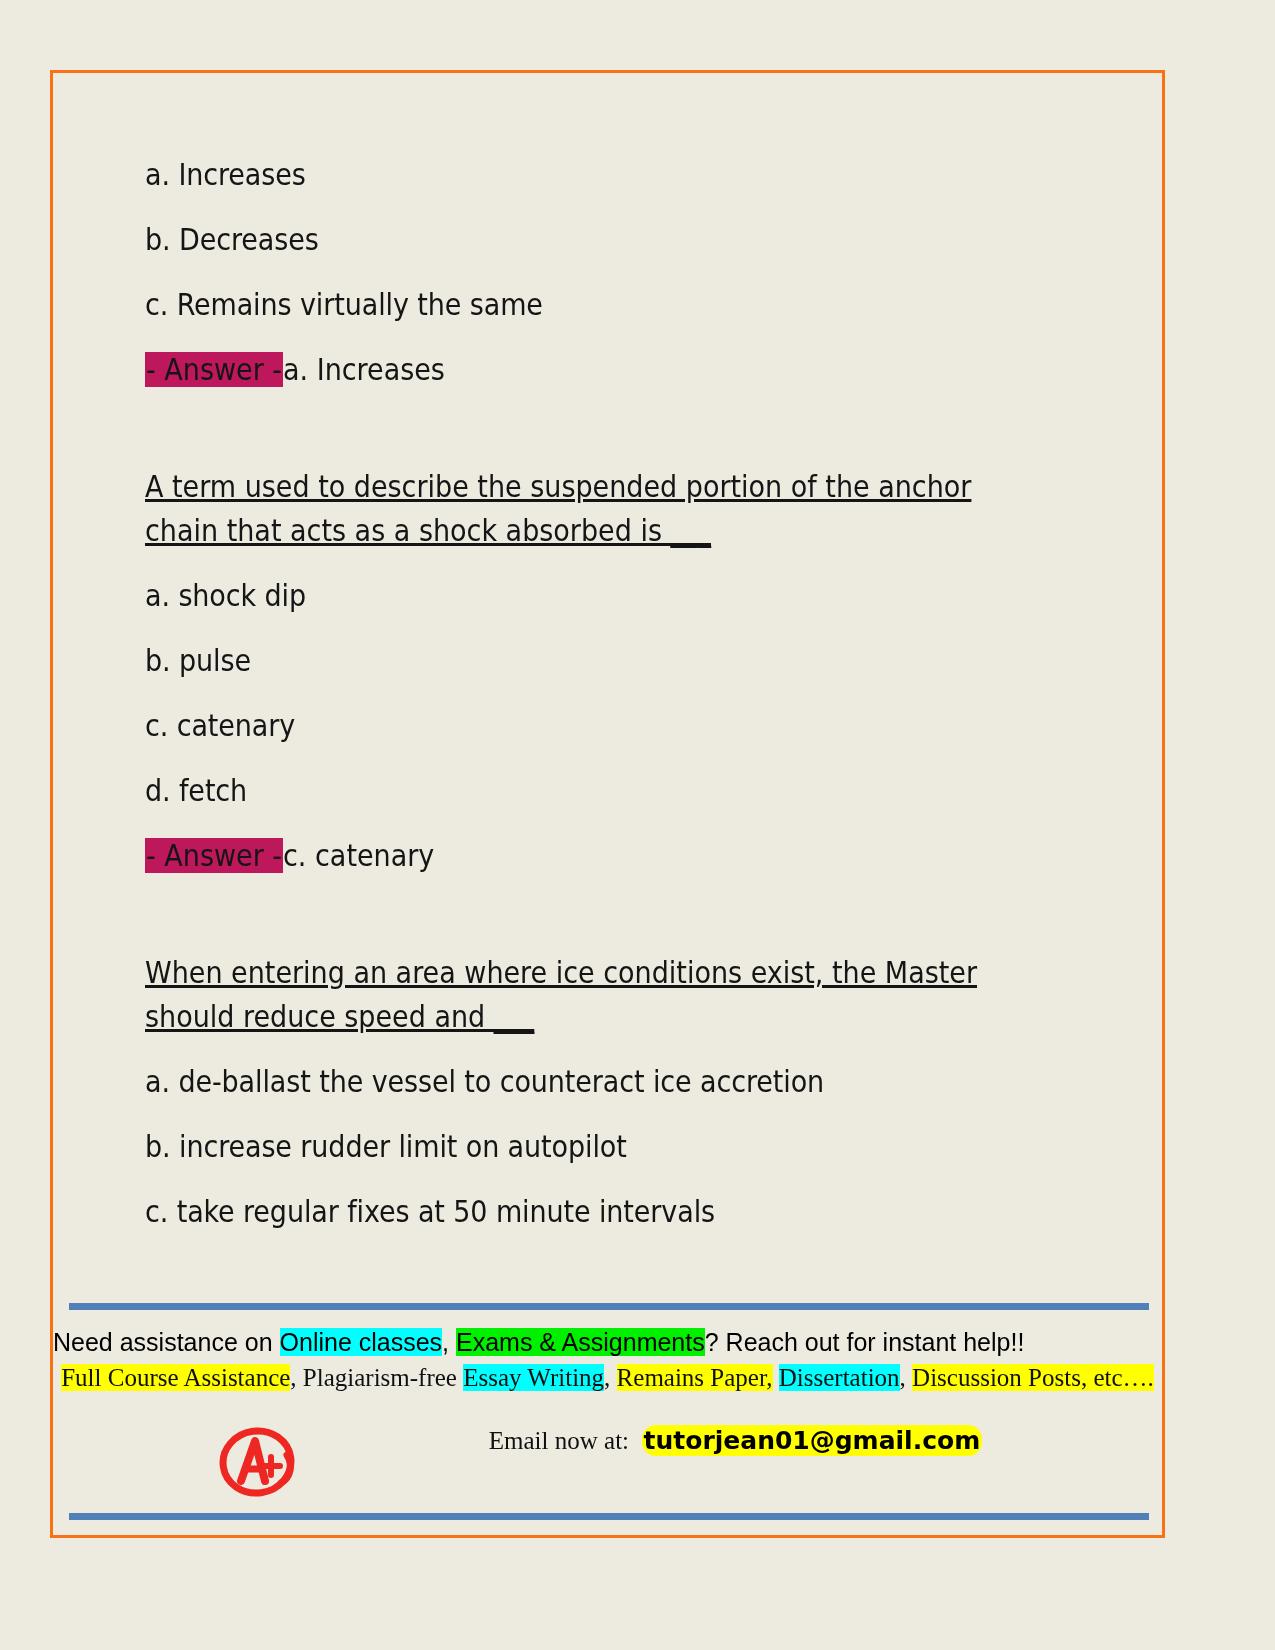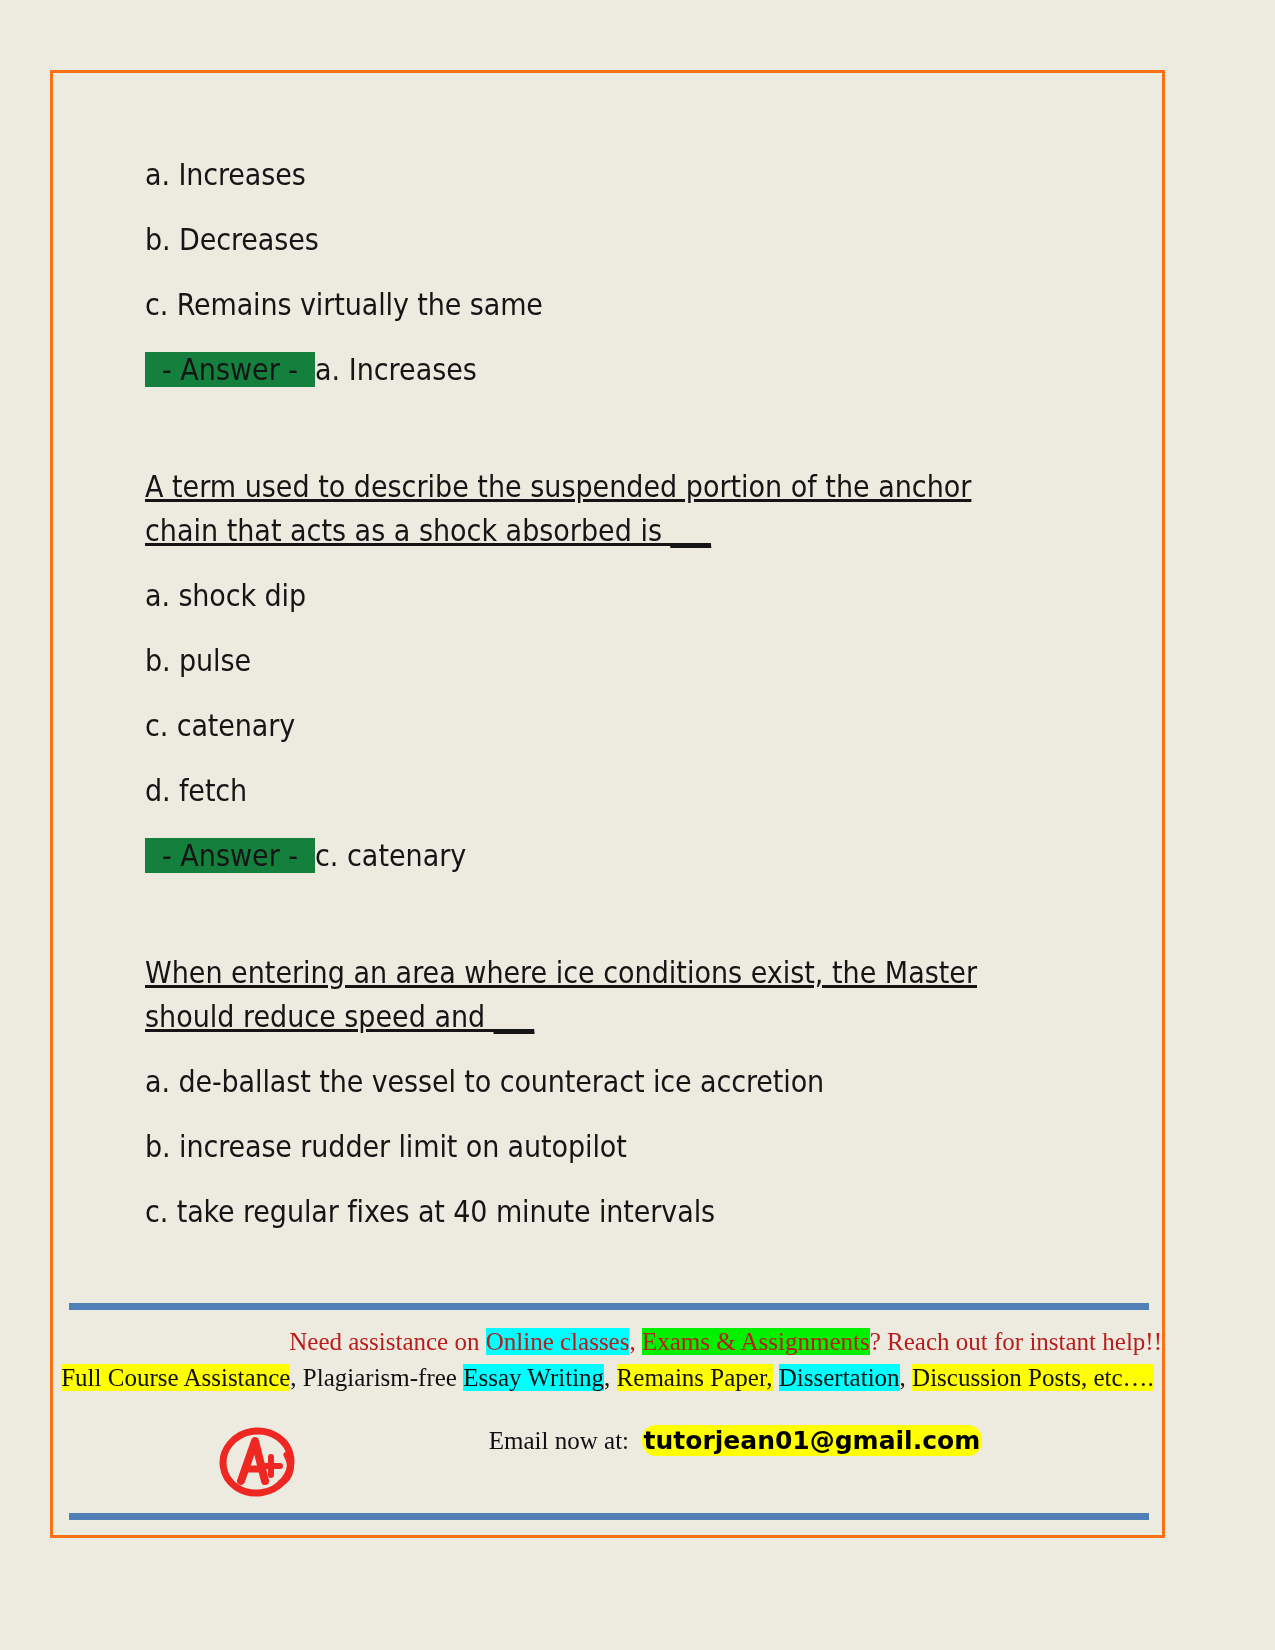--- a/index.html
+++ b/index.html
@@ -43,22 +43,22 @@
     font-size: 30px;
     line-height: 44px;
     color: #151515;
     margin: 0 0 21px 0;
     font-family: "DejaVu Sans Condensed", "Liberation Sans", sans-serif;
     max-width: 880px;
     text-decoration: underline;
   }
   .spacer-block { height: 52px; }
   .hl-yellow {
-    background: #15803d;
-    padding: 0 17px;
+    background: #be185d;
+    padding: 0 1px;
   }
   .answer-line {
     font-size: 30px;
     line-height: 44px;
     margin: 0 0 21px 0;
     color: #151515;
     font-family: "DejaVu Sans Condensed", "Liberation Sans", sans-serif;
   }
 
   
@@ -77,25 +77,25 @@
     background: #5180b8;
   }
   .rule-top { top: 0px; }
   .rule-bottom { bottom: 15px; }
 
   .footer-line1 {
     position: absolute;
     top: 22px;
     left: 0;
     right: 0;
-    text-align: right;
-    font-family: Liberation Serif, serif;
+    text-align: left;
+    font-family: Liberation Sans, sans-serif;
     font-size: 25px;
     line-height: 34px;
-    color: #b91c1c;
+    color: #000000;
     white-space: nowrap;
   }
   .footer-line2 {
     position: absolute;
     top: 58px;
     left: 0;
     right: 0;
     text-align: center;
     font-family: "Liberation Serif", "DejaVu Serif", serif;
     font-size: 25px;
@@ -158,21 +158,21 @@
     <p class="qline">b. pulse</p>
     <p class="qline">c. catenary</p>
     <p class="qline">d. fetch</p>
     <p class="answer-line"><span class="hl-yellow">- Answer -</span><span>c. catenary</span></p>
 
     <div class="spacer-block"></div>
 
     <p class="qstem">When entering an area where ice conditions exist, the Master should reduce speed and ___</p>
     <p class="qline">a. de-ballast the vessel to counteract ice accretion</p>
     <p class="qline">b. increase rudder limit on autopilot</p>
-    <p class="qline">c. take regular fixes at 40 minute intervals</p>
+    <p class="qline">c. take regular fixes at 50 minute intervals</p>
 
   </div>
 
   <div class="footer">
     <div class="rule rule-top"></div>
 
     <div class="footer-line1"><span>Need assistance on </span><span class="hl-cyan">Online classes</span><span>, </span><span class="hl-green">Exams &amp; Assignments</span><span>? Reach out for instant help!!</span></div>
 
     <div class="footer-line2"><span class="hl-yel">Full Course Assistance</span><span>, Plagiarism-free </span><span class="hl-cyan">Essay Writing</span><span>, </span><span class="hl-yel">Remains Paper,</span><span> </span><span class="hl-cyan">Dissertation</span><span>, </span><span class="hl-yel">Discussion Posts, etc….</span></div>
 

